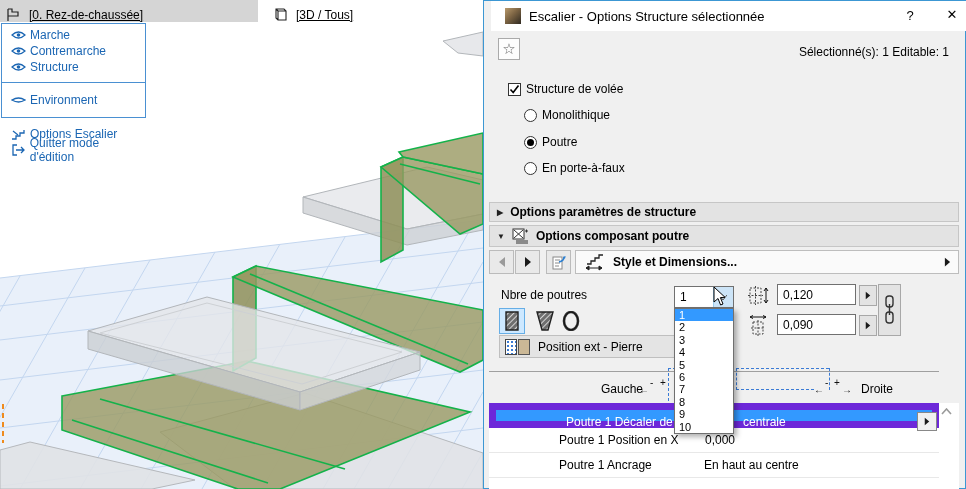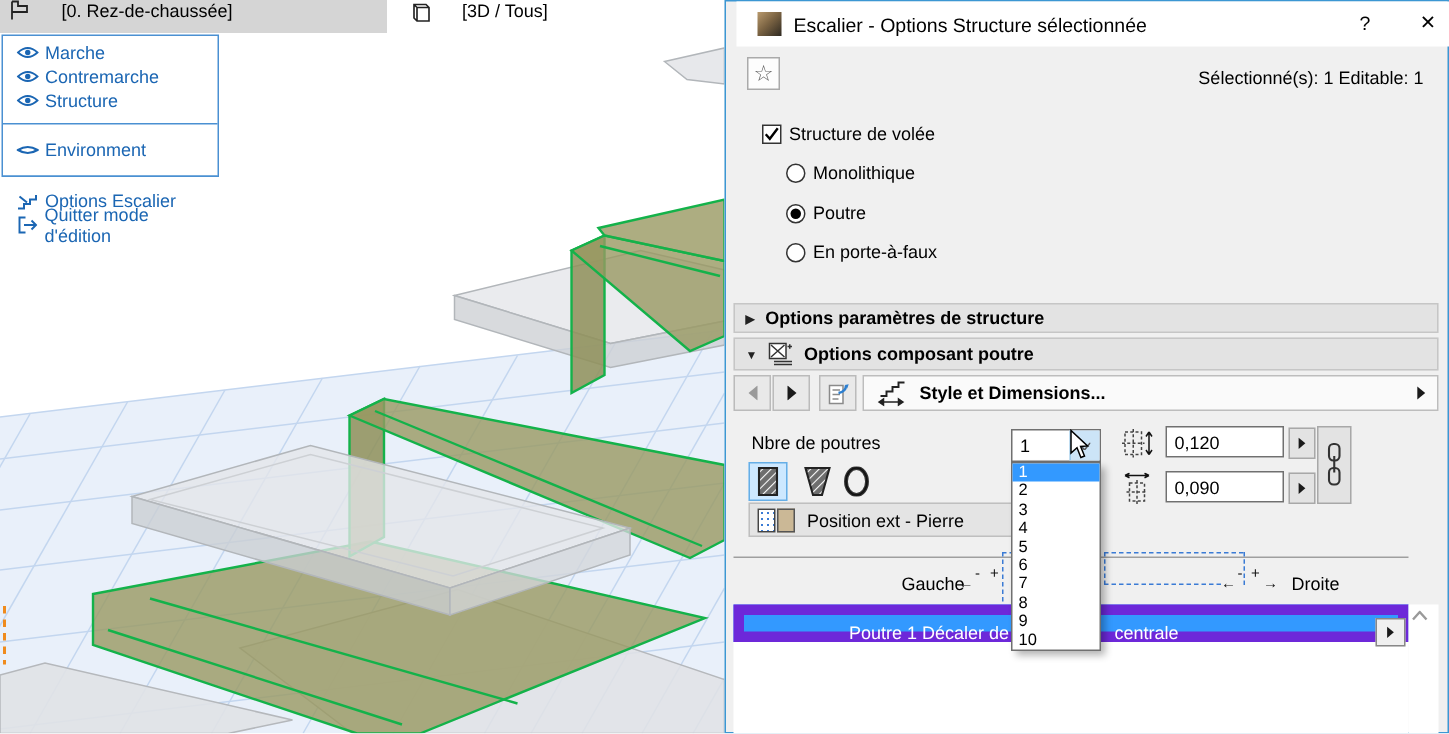--- a/index.html
+++ b/index.html
@@ -2,22 +2,22 @@
 <html><head>
 <meta charset="utf-8">
 <style>
   html,body{margin:0;padding:0;background:#fff;}
   .stage{position:relative;width:966px;height:489px;overflow:hidden;
          font-family:"Liberation Sans",sans-serif;font-size:12px;color:#000;background:#fff;}
   .abs{position:absolute;}
 
   
   .tabbar{left:0;top:0;width:483px;height:22px;background:#fff;}
-  .tab{position:absolute;top:0;height:22px;display:flex;align-items:flex-start;gap:20px;
-       padding-left:6px;box-sizing:border-box;white-space:nowrap;}
+  .tab{position:absolute;top:0;height:22px;display:flex;align-items:flex-end;gap:8px;
+       padding-left:6px;box-sizing:border-box;white-space:nowrap;text-decoration:underline;}
   .tab1{left:0;width:258px;background:#d5d5d5;}
   .tab2{left:258px;width:225px;background:#ffffff;padding-left:14px;}
   .tab svg{flex:0 0 auto;}
 
   
   .viewport{left:0;top:22px;width:483px;height:467px;background:#fff;}
 
   
   .palette{left:1px;top:23px;width:145px;height:95px;background:#fff;
            border:1px solid #4a90d2;box-sizing:border-box;}
@@ -429,20 +429,28 @@
     <div class="table">
       <div class="trow sel" style="top:0;">
         <span class="tl">Poutre 1 Décaler de</span>
         <span style="position:absolute;left:247px;top:5px;">centrale</span>
         <span style="position:absolute;left:421px;top:2px;width:20px;height:19px;background:#f0f0f0;border:1px solid #888;box-sizing:border-box;display:flex;align-items:center;justify-content:center;">
           <svg width="6" height="9" viewBox="0 0 8 10">
               <path d="M1 0 L7 5 L1 10 Z" fill="#1a1a1a"></path>
             </svg>
         </span>
       </div>
+      <div class="trow" style="top:25px;">
+        <span class="tl">Poutre 1 Position en X</span>
+        <span style="position:absolute;left:216px;top:5px;">0,000</span>
+      </div>
+      <div class="trow" style="top:50px;">
+        <span class="tl">Poutre 1 Ancrage</span>
+        <span style="position:absolute;left:215px;top:5px;">En haut au centre</span>
+      </div>
     </div>
     <div class="tgutter"></div>
     <span class="scrollup">
       <svg width="11" height="7" viewBox="0 0 11 7">
           <path d="M1 6 L5.5 1 L10 6" fill="none" stroke="#9a9a9a" stroke-width="1.6"></path>
         </svg>
     </span>
 
     <div class="ddlist">
       <div class="dditem sel">1</div>

